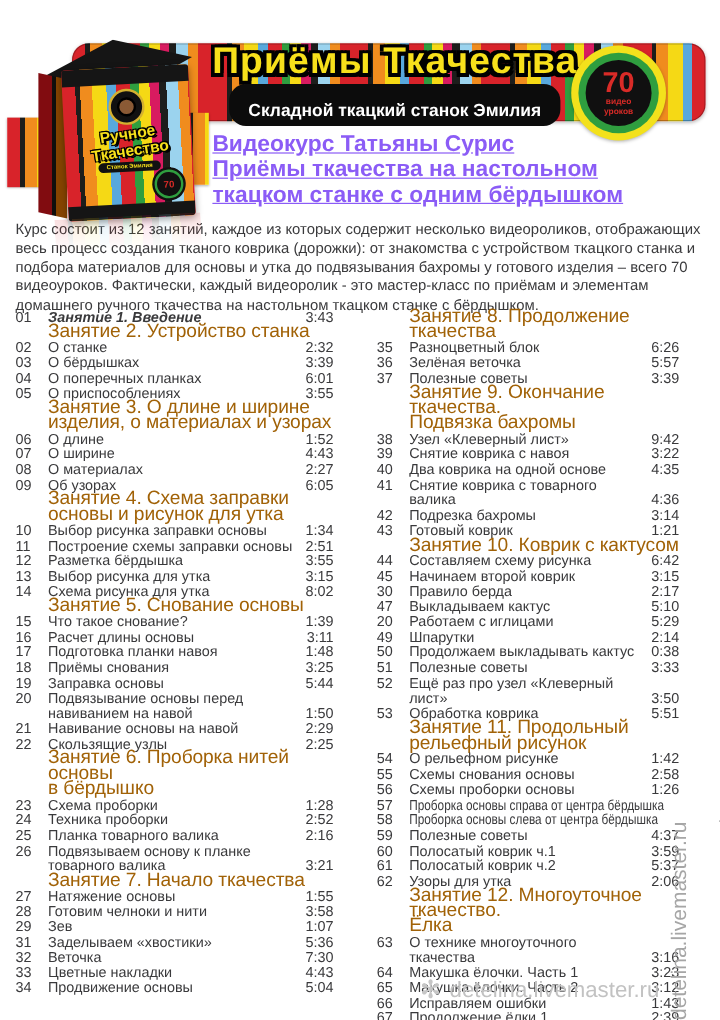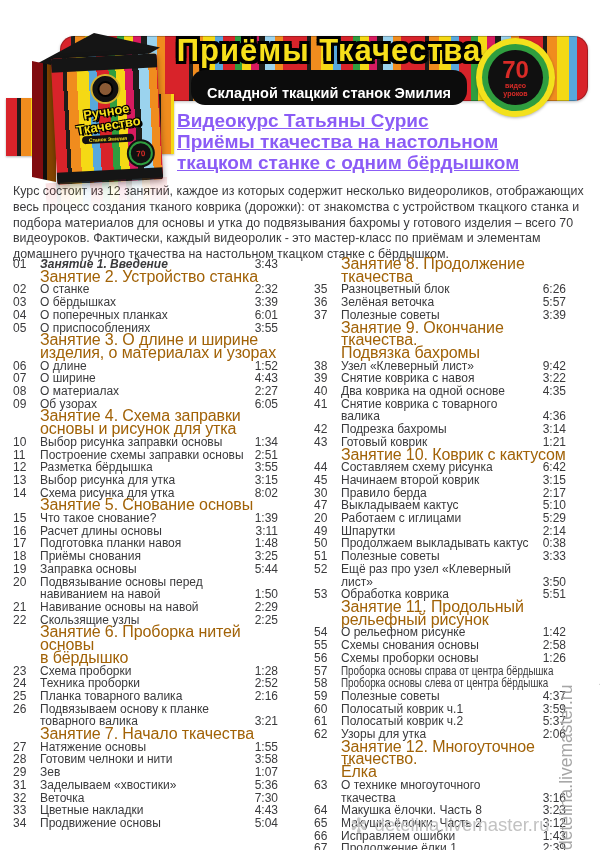--- a/index.html
+++ b/index.html
@@ -464,21 +464,21 @@
         </div>
         <div class="toc-section">Занятие 12. Многоуточное ткачество.
 Ёлка</div>
         <div class="toc-row">
           <span class="num">63</span>
           <span class="rtitle">О технике многоуточного ткачества</span>
           <span class="rtime">3:16</span>
         </div>
         <div class="toc-row">
           <span class="num">64</span>
-          <span class="rtitle">Макушка ёлочки. Часть 8</span>
+          <span class="rtitle">Макушка ёлочки. Часть 1</span>
           <span class="rtime">3:23</span>
         </div>
         <div class="toc-row">
           <span class="num">65</span>
           <span class="rtitle">Макушка ёлочки. Часть 2</span>
           <span class="rtime">3:12</span>
         </div>
         <div class="toc-row">
           <span class="num">66</span>
           <span class="rtitle">Исправляем ошибки</span>

